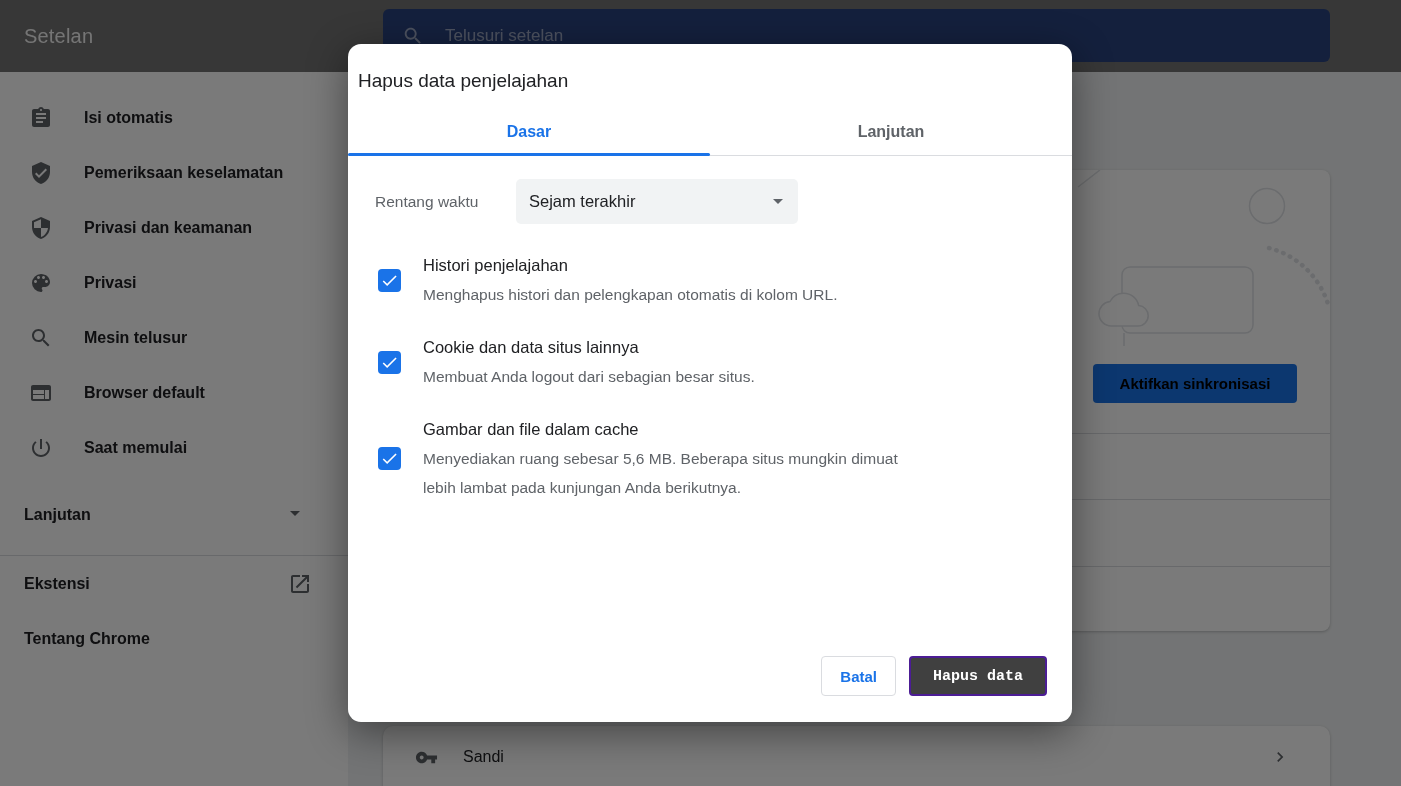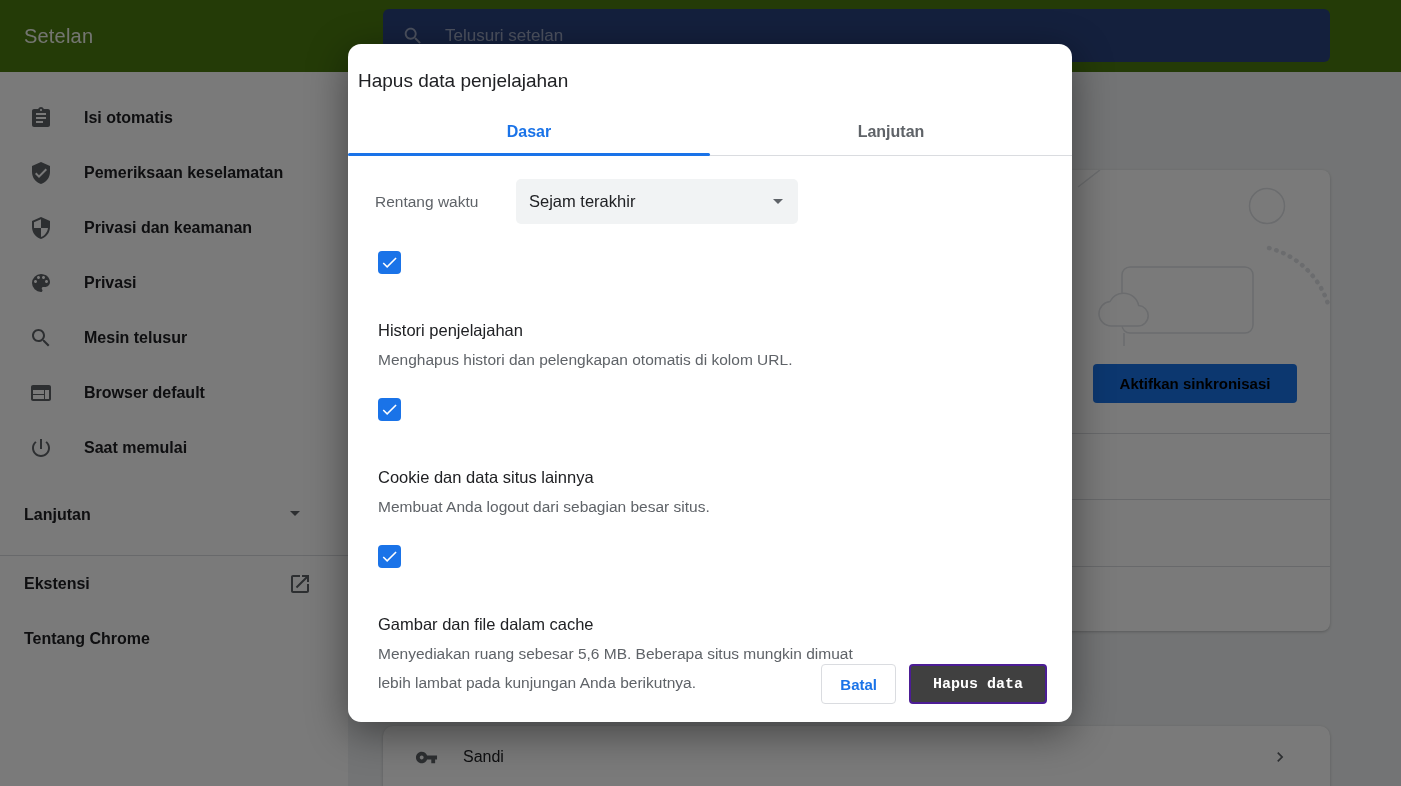--- a/index.html
+++ b/index.html
@@ -6,21 +6,21 @@
   html, body { width: 1401px; height: 786px; overflow: hidden; }
   body {
     font-family: "Liberation Sans", "DejaVu Sans", sans-serif;
     background: #f1f3f4;
   }
   .page { position: relative; width: 1401px; height: 786px; background: #f1f3f4; overflow: hidden; }
 
   
   .app-header {
     position: absolute; left: 0; top: 0; width: 1401px; height: 72px;
-    background: #4d7c0f; z-index: 1;
+    background: #737373; z-index: 1;
   }
   .app-title {
     position: absolute; left: 24px; top: 0; height: 72px; line-height: 72px;
     color: rgba(255,255,255,0.92); font-size: 20px; letter-spacing: .2px;
   }
   .search-box {
     position: absolute; left: 383px; top: 9px; width: 947px; height: 53px;
     background: #2a4480; border-radius: 6px; display: flex; align-items: center;
   }
   .search-box svg { width: 22px; height: 22px; margin-left: 19px; fill: rgba(255,255,255,0.55); flex: none; }
@@ -100,30 +100,30 @@
   .dialog-body { padding: 23px 27px 0; }
   .range-row { display: flex; align-items: center; margin-bottom: 27px; }
   .range-label { width: 141px; font-size: 15.5px; color: #5f6368; }
   .select-box {
     position: relative; min-width: 282px; height: 45px; background: #f1f3f4;
     border-radius: 5px; display: flex; align-items: center; padding: 0 40px 0 13px;
     font-size: 16.5px; color: #202124; cursor: pointer;
   }
   .select-box .caret { position: absolute; right: 8px; top: 10px; }
   .select-box .caret svg { width: 24px; height: 24px; fill: #5f6368; }
-  .cb-row { display: flex; align-items: flex-start; gap: 42px; margin-bottom: 24px; padding-left: 3px; flex-direction: column; }
+  .cb-row { display: flex; align-items: center; gap: 22px; margin-bottom: 24px; padding-left: 3px; }
   .checkbox {
     width: 23px; height: 23px; border-radius: 4px; background: #1a73e8;
     display: flex; align-items: center; justify-content: center; flex: none; cursor: pointer;
   }
   .checkbox svg { width: 19px; height: 19px; fill: #fff; }
   .cb-text { width: 505px; }
   .cb-title { font-size: 16.5px; color: #202124; line-height: 29px; }
   .cb-desc { font-size: 15.5px; color: #5f6368; line-height: 29px; }
-  .dialog-footer { position: absolute; right: 25px; bottom: 18px; display: flex; gap: 13px; }
+  .dialog-footer { position: absolute; right: 25px; bottom: 26px; display: flex; gap: 13px; }
   .btn {
     height: 40px; border-radius: 4px; font-size: 15px; font-weight: 700;
     display: flex; align-items: center; justify-content: center;
     font-family: inherit; cursor: pointer;
   }
   .btn-secondary { background: #fff; border: 1px solid #dadce0; color: #1a73e8; padding: 0 18px; }
   .btn-primary { background: #404040; border: 2px solid #4c1d95; color: #fff; padding: 0 22px; font-family: Liberation Mono, monospace; }
 </style>
 </head>
 <body>

